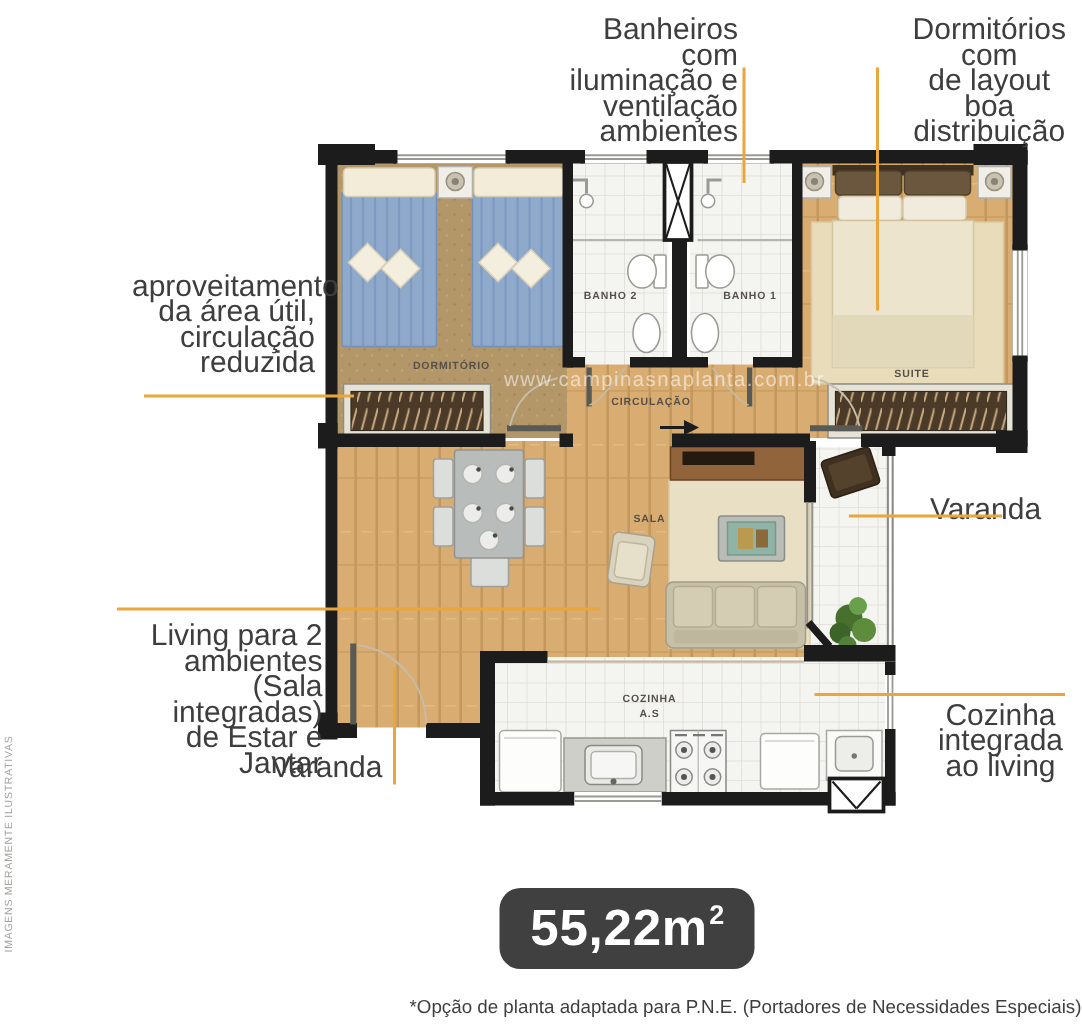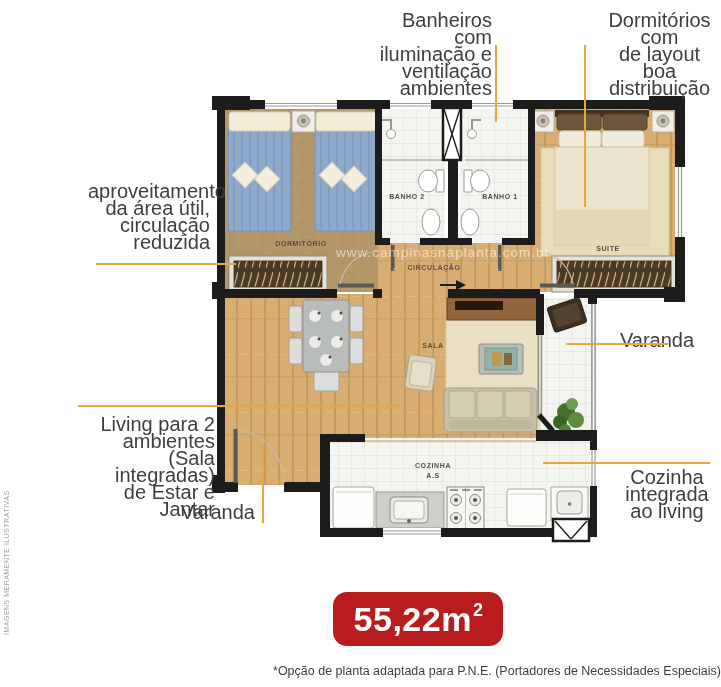--- a/index.html
+++ b/index.html
@@ -6,21 +6,21 @@
   .page{position:relative;width:721px;height:687px;background:#ffffff;overflow:hidden;
         font-family:"Liberation Sans",sans-serif;}
   .callout{position:absolute;color:#3e3e3e;font-size:20px;line-height:17px;font-weight:500;}
   .callout.r{text-align:right;}
   .callout.l{text-align:center;}
   .aline{position:absolute;background:#e9a63d;}
   .aline.h{height:2px;}
   .aline.v{width:2px;}
   .plan{position:absolute;left:210px;top:90px;}
   .badge{position:absolute;left:333px;top:592px;width:170px;height:54px;border-radius:14px;
-         background:#b91c1c;color:#fff;display:flex;align-items:center;justify-content:center;
+         background:#404040;color:#fff;display:flex;align-items:center;justify-content:center;
          font-weight:bold;font-size:34px;letter-spacing:0.5px;text-align:right;}
   .badge sup{font-size:18px;position:relative;top:-9px;left:1px;font-weight:bold;}
   .footnote{position:absolute;left:73px;right:0;top:664px;text-align:right;font-size:12.5px;
             color:#3e3e3e;}
   .sidenote{position:absolute;left:3px;top:510px;height:125px;width:13px;
             writing-mode:vertical-rl;transform:rotate(180deg);font-size:7px;
             letter-spacing:0.5px;color:#a3a39f;white-space:nowrap;}
   svg text{font-family:"Liberation Sans",sans-serif;}
   .roomlbl{font-size:7px;font-weight:bold;fill:#56504a;letter-spacing:0.6px;}
   .wm{font-size:13.5px;fill:#ffffff;fill-opacity:0.55;letter-spacing:1px;}

